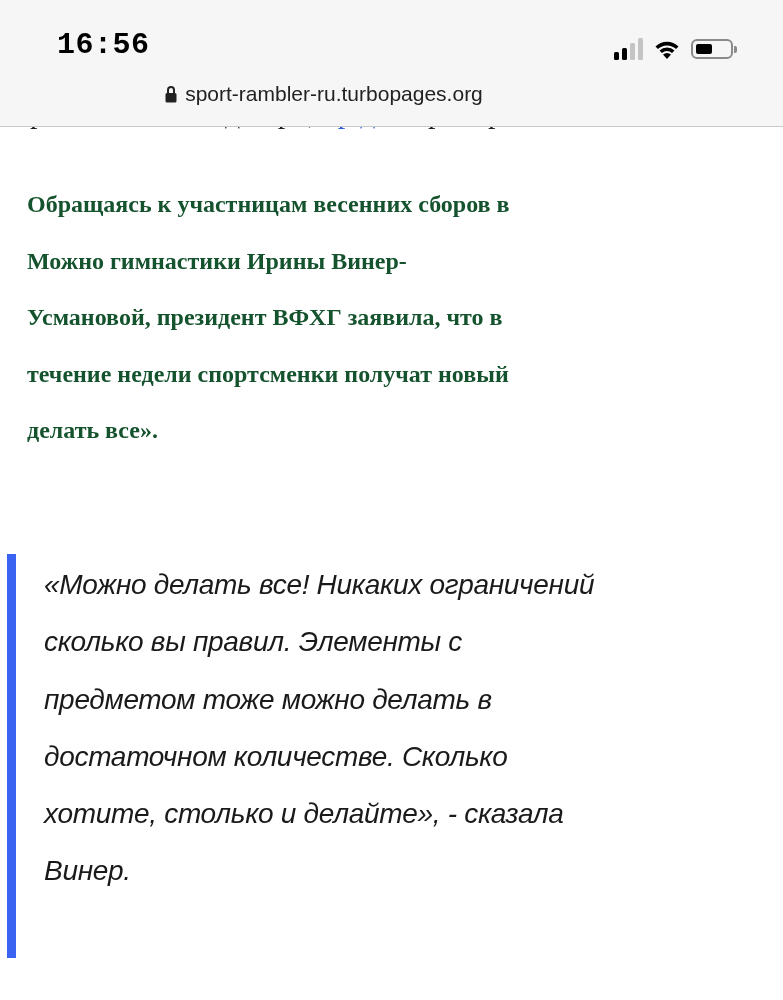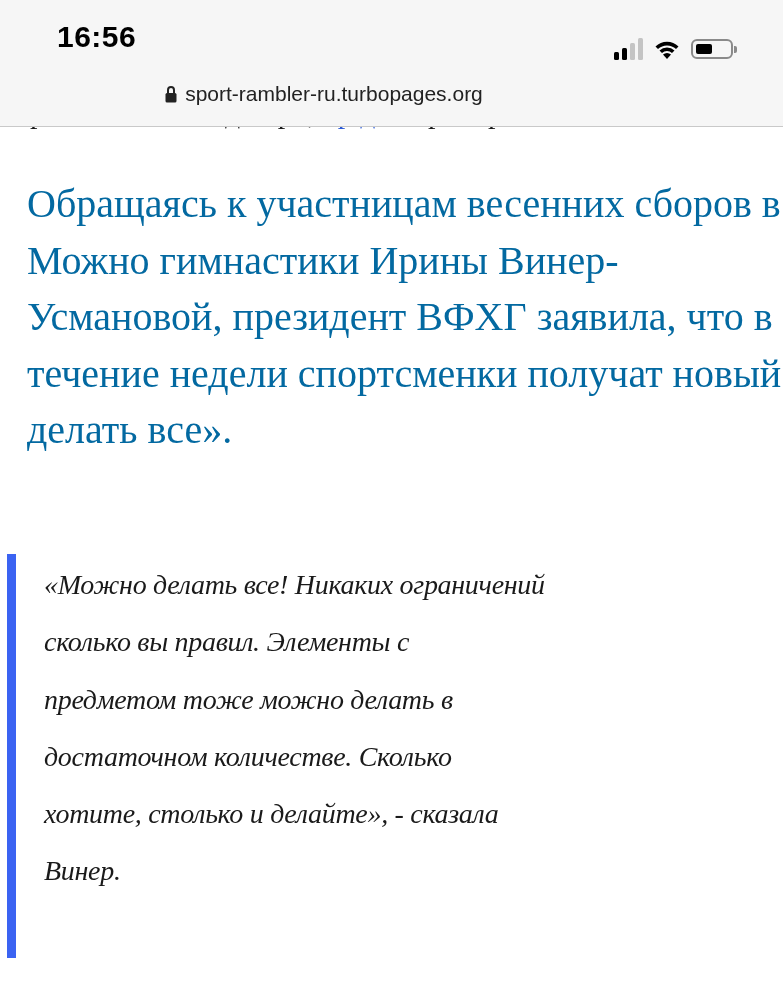--- a/index.html
+++ b/index.html
@@ -1,32 +1,32 @@
 <!DOCTYPE html>
 <html><head>
 <meta charset="utf-8">
 <style>
   html, body { margin:0; padding:0; }
   body { width:783px; height:1000px; overflow:hidden; background:#ffffff; position:relative; font-family:"Liberation Serif", serif; color:#1a1a1a; }
   .topbar { position:absolute; left:0; top:0; width:783px; height:126px; background:#f6f6f6; border-bottom:1px solid #c9c9c9; z-index:5; }
-  .time { position:absolute; left:57px; top:20px; font-family:Liberation Sans, sans-serif; font-size:30px; font-weight:bold; color:#000; letter-spacing:0.5px; }
+  .time { position:absolute; left:57px; top:28px; font-family:Liberation Mono, monospace; font-size:30px; font-weight:bold; color:#000; letter-spacing:0.5px; }
   .status-icons { position:absolute; left:614px; top:34px; height:26px; display:flex; align-items:flex-end; gap:10px; }
   .signal { display:flex; align-items:flex-end; gap:3px; height:22px; }
   .signal span { width:5px; border-radius:1.5px; display:block; }
   .battery { position:relative; width:42px; height:20px; border:2px solid #8a8a8a; border-radius:6px; box-sizing:border-box; margin-bottom:1px; }
   .battery .fill { position:absolute; left:3px; top:3px; width:16px; height:10px; background:#000; border-radius:2px; }
   .battery .nub { position:absolute; right:-6px; top:5px; width:3px; height:7px; background:#8a8a8a; border-radius:0 2px 2px 0; }
   .urlbar { position:absolute; left:0; top:82px; width:648px; text-align:center; font-family:"Liberation Sans", sans-serif; font-size:21px; color:#222; }
   .urlbar .lock { display:inline-block; vertical-align:-2px; margin-right:8px; }
   .cut-line { position:absolute; left:30px; top:120px; width:720px; height:14px; overflow:hidden; font-size:30px; line-height:30px; }
   .cut-line .link { color:#2c5bd6; }
-  .para { position:absolute; left:27px; top:176px; width:740px; font-size:40px; line-height:56.5px; color:#0369a1; }
+  .para { position:absolute; left:27px; top:176px; width:740px; font-size:24px; line-height:56.5px; color:#14532d;font-weight:bold; }
   .para .ln { display:block; white-space:nowrap; }
   .quote-bar { position:absolute; left:7px; top:554px; width:9px; height:404px; background:#3b63f2; }
-  .quote { position:absolute; left:44px; top:556px; width:730px; font-family:Liberation Serif, serif; font-style:italic; font-size:28px; line-height:57.3px; color:#1a1a1a; letter-spacing:-0.3px; }
+  .quote { position:absolute; left:44px; top:556px; width:730px; font-family:Liberation Sans, sans-serif; font-style:italic; font-size:28px; line-height:57.3px; color:#1a1a1a; letter-spacing:-0.3px; }
   .quote .ln { display:block; white-space:nowrap; }
 </style>
 </head>
 <body>
 
 <div class="topbar">
   <div class="time">16:56</div>
   <div class="status-icons">
     <div class="signal">
       <span style="height:8px;background:#000"></span>

